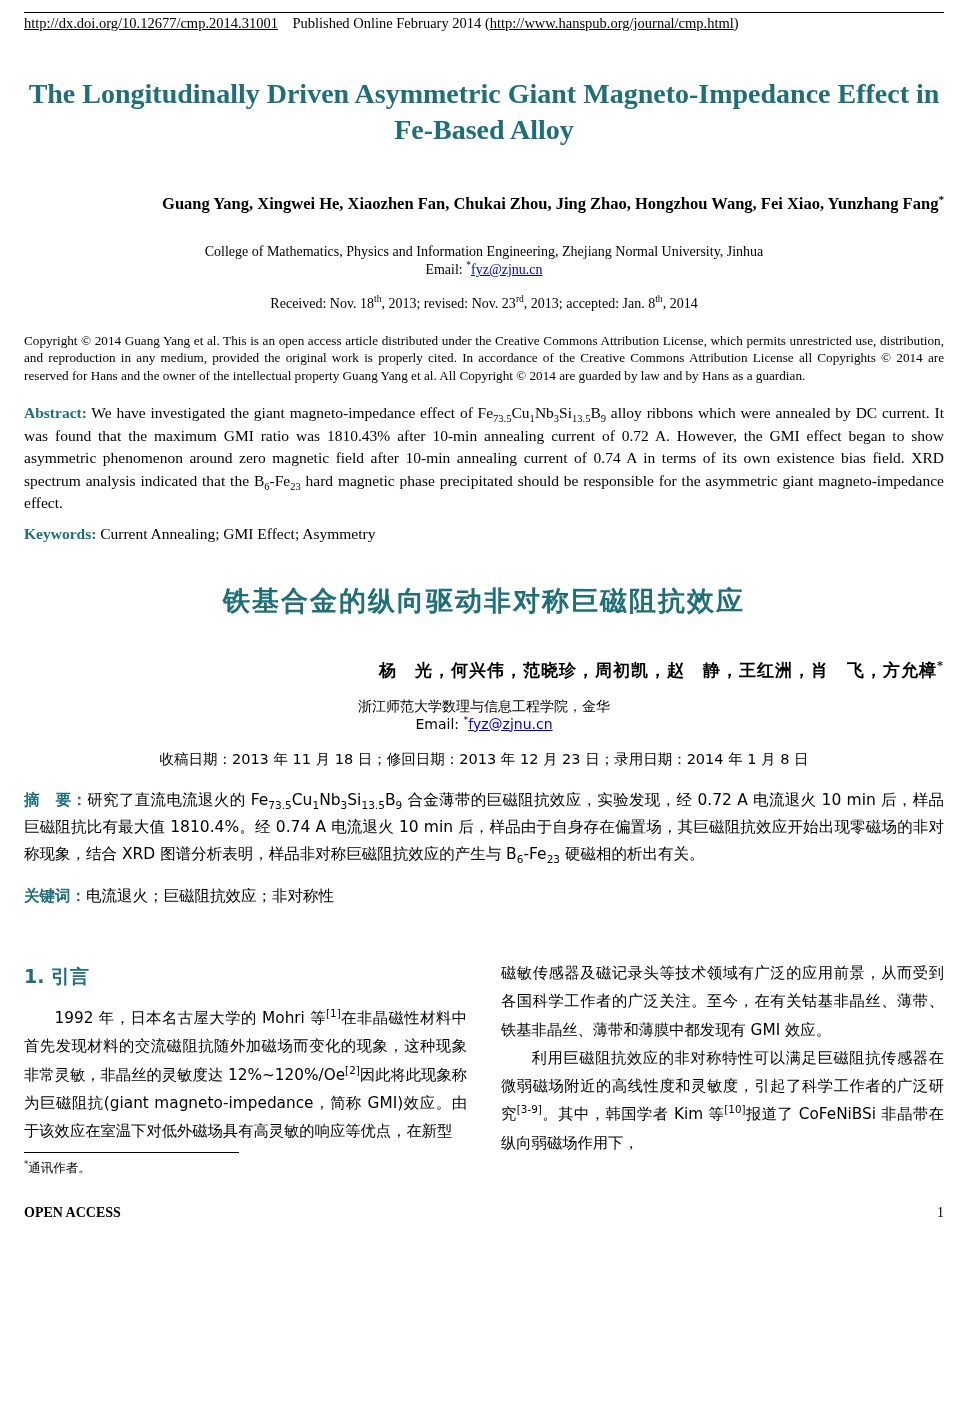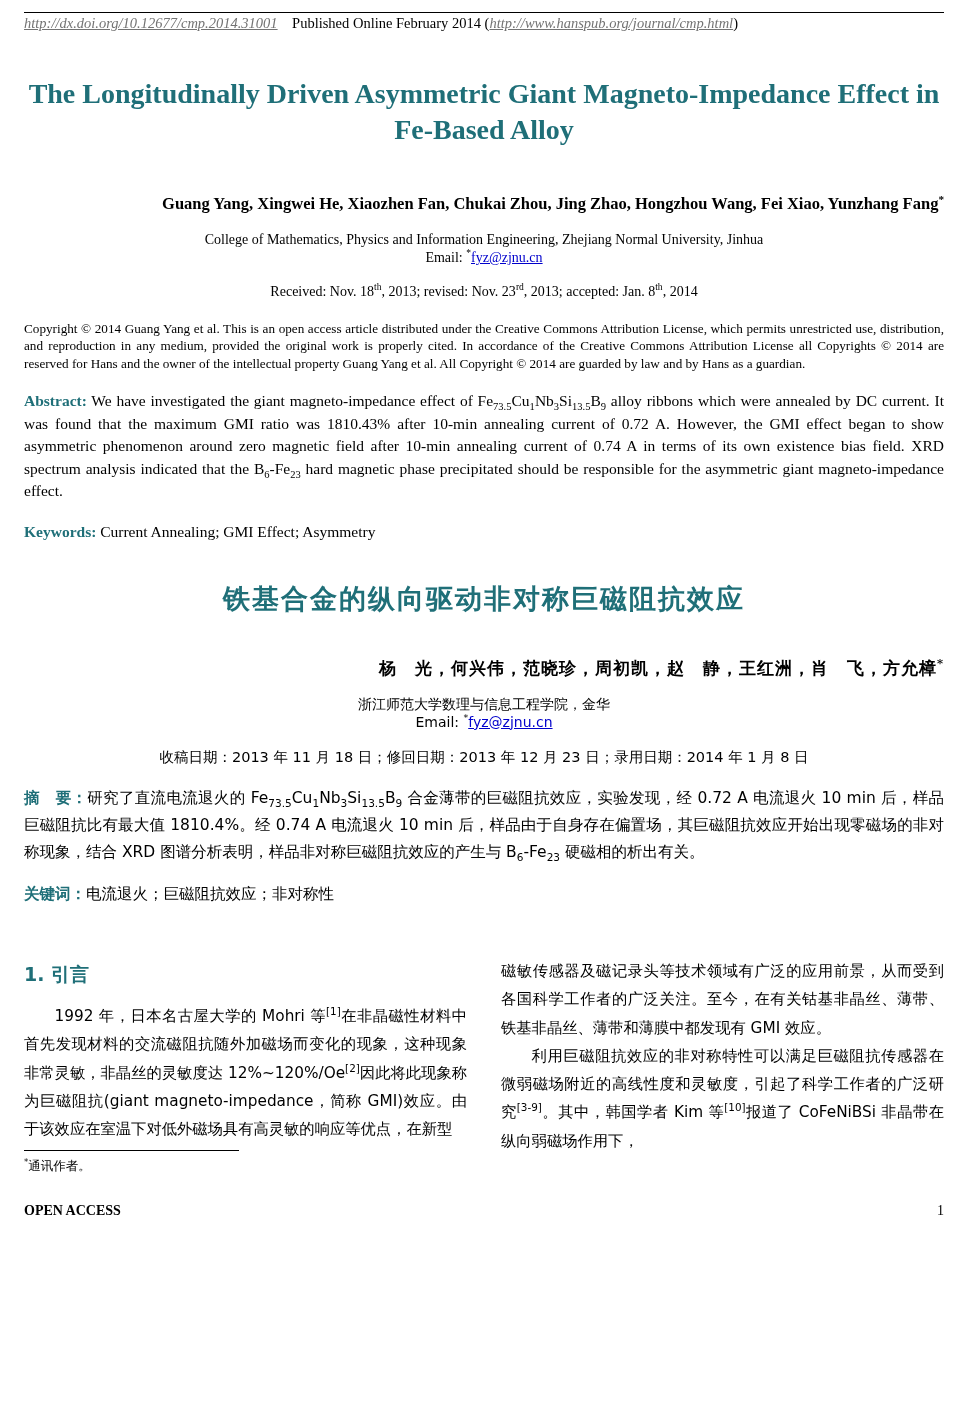--- a/index.html
+++ b/index.html
@@ -50,40 +50,40 @@
   }
   .hdr-rule{
     border-bottom:1.6px solid #000;
     margin-top:2px;
   }
   .hdr-line2{
     font-size:14.5px;
     margin-top:2px;
   }
   a{color:#0000cc;text-decoration:underline;}
-  .hdr-line2 a{color:#737373;font-style:italic;}
+  .hdr-line2 a{color:#000000;}
   
   .title{
     text-align:center;
     color:#1f6f78;
     font-weight:bold;
     font-size:28px;
     line-height:1.28;
     margin-top:44px;
   }
   .authors{
     text-align:right;
     font-weight:bold;
     font-size:16.5px;
     margin-top:46px;
   }
   .affil{
     text-align:center;
     font-size:14px;
-    margin-top:16px;
+    margin-top:28px;
     line-height:1.45;
   }
   .email-line{
     text-align:center;
     font-size:14px;
   }
   .dates{
     text-align:center;
     font-size:14px;
     margin-top:18px;
@@ -101,21 +101,21 @@
     text-align:justify;
     line-height:1.45;
     margin-top:18px;
   }
   .lbl{
     color:#1f6f78;
     font-weight:bold;
   }
   .keywords{
     font-size:15.5px;
-    margin-top:20px;
+    margin-top:10px;
   }
   
   .cn-title{
     text-align:center;
     color:#1f6f78;
     font-weight:bold;
     font-size:27px;
     font-family:"DejaVu Sans", sans-serif;
     margin-top:40px;
     letter-spacing:2px;

